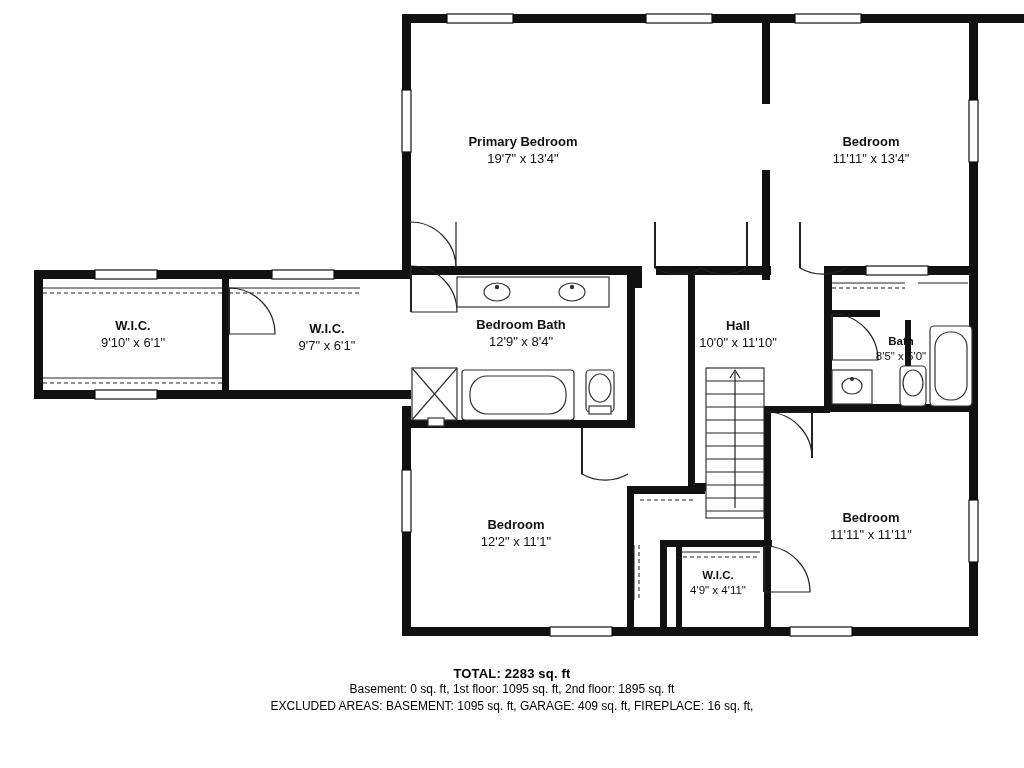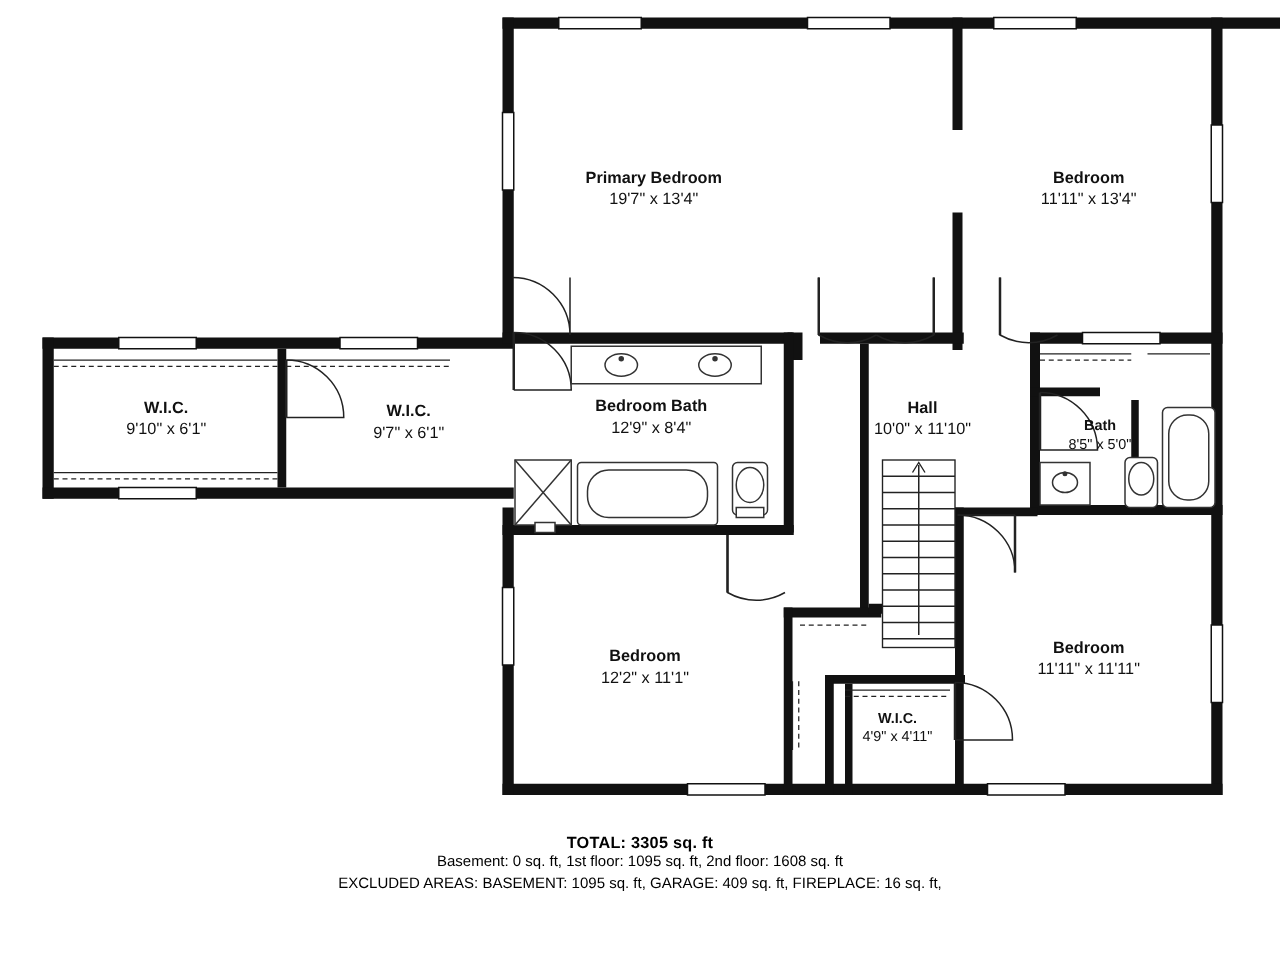--- a/index.html
+++ b/index.html
@@ -263,39 +263,39 @@
   <div class="room-label" style="left:521px; top:316px; width:180px; margin-left:-90px;">
     <span class="name">Bedroom Bath</span>
     <span class="dims">12'9" x 8'4"</span>
   </div>
 
   <div class="room-label" style="left:738px; top:296px; width:160px; margin-left:-80px;margin-top:21px;">
     <span class="name">Hall</span>
     <span class="dims">10'0" x 11'10"</span>
   </div>
 
-  <div class="room-label small-label" style="left:880px; top:334px; width:120px; margin-left:-60px;text-align:center;">
+  <div class="room-label small-label" style="left:901px; top:334px; width:120px; margin-left:-60px;text-align:center;">
     <span class="name">Bath</span>
     <span class="dims">8'5" x 5'0"</span>
   </div>
 
   <div class="room-label" style="left:516px; top:516px; width:180px; margin-left:-90px;">
     <span class="name">Bedroom</span>
     <span class="dims">12'2" x 11'1"</span>
   </div>
 
   <div class="room-label" style="left:871px; top:509px; width:180px; margin-left:-90px;">
     <span class="name">Bedroom</span>
     <span class="dims">11'11" x 11'11"</span>
   </div>
 
   <div class="room-label small-label" style="left:718px; top:568px; width:140px; margin-left:-70px;">
     <span class="name">W.I.C.</span>
     <span class="dims">4'9" x 4'11"</span>
   </div>
 
   <div class="summary">
-    <div class="total">TOTAL: 3305 sq. ft</div>
-    <div class="line">Basement: 0 sq. ft, 1st floor: 1095 sq. ft, 2nd floor: 1608 sq. ft</div>
+    <div class="total">TOTAL: 2283 sq. ft</div>
+    <div class="line">Basement: 0 sq. ft, 1st floor: 1095 sq. ft, 2nd floor: 1895 sq. ft</div>
     <div class="line">EXCLUDED AREAS: BASEMENT: 1095 sq. ft, GARAGE: 409 sq. ft, FIREPLACE: 16 sq. ft,</div>
   </div>
 
 </div>
 
 </body></html>

